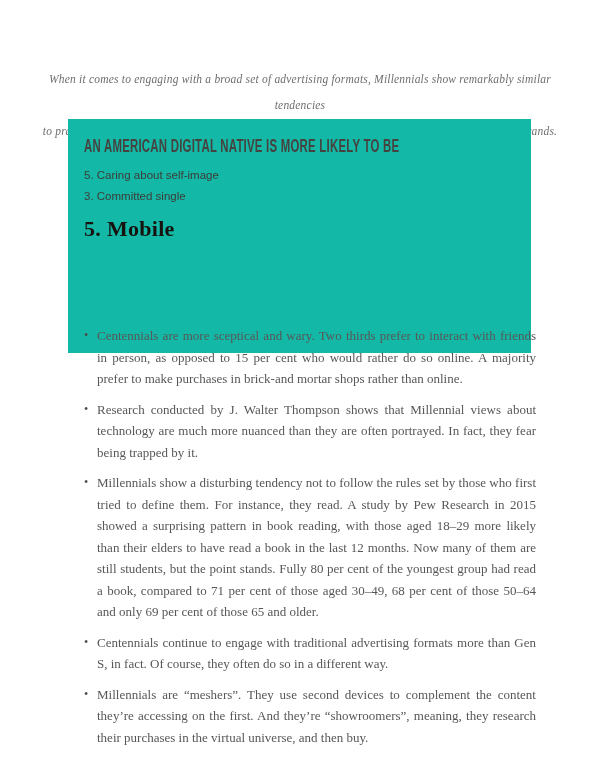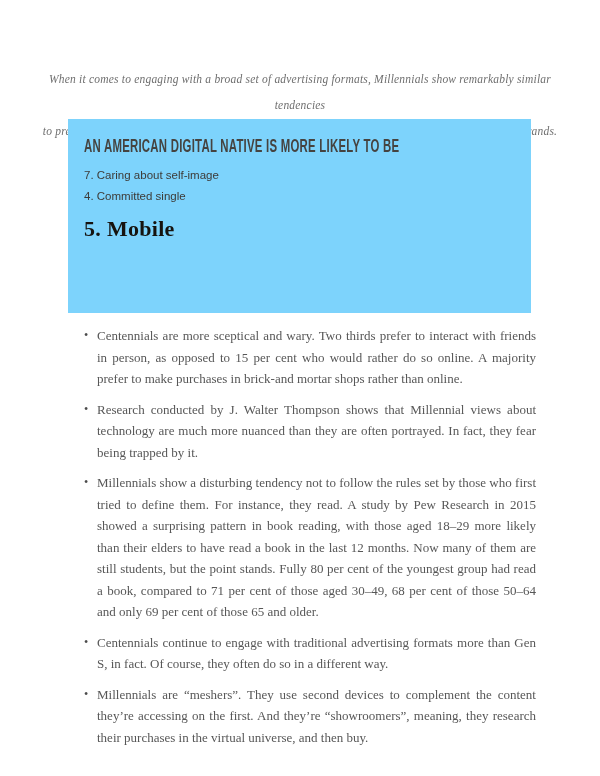--- a/index.html
+++ b/index.html
@@ -29,22 +29,22 @@
     color: #6e6e6e;
     letter-spacing: 0.2px;
   }
 
   
   .callout {
     position: absolute;
     left: 68px;
     top: 119px;
     width: 463px;
-    height: 194px;
-    background: #7dd3fc;
+    height: 234px;
+    background: #14b8a6;
     box-sizing: border-box;
     padding: 17px 16px 0 16px;
   }
   .callout-heading {
     display: inline-block;
     font-family: "Liberation Sans", sans-serif;
     font-weight: 700;
     font-size: 19px;
     line-height: 20px;
     color: #454340;
@@ -105,22 +105,22 @@
 <div class="page">
 
   <div class="intro">
     <div>When it comes to engaging with a broad set of advertising formats, Millennials show remarkably similar tendencies</div>
     <div>to previous generations, albeit with more emphasis on the influence of friends, forums and familiar brands.</div>
   </div>
 
   <div class="callout">
     <div class="callout-heading">AN AMERICAN DIGITAL NATIVE IS MORE LIKELY TO BE</div>
     <div class="callout-items">
-      <div class="callout-item">7. Caring about self-image</div>
-      <div class="callout-item">4. Committed single</div>
+      <div class="callout-item">5. Caring about self-image</div>
+      <div class="callout-item">3. Committed single</div>
     </div>
     <div class="callout-item5">5. Mobile</div>
   </div>
 
   <ul class="bullets">
     <li>
       <span class="marker">•</span>
       <span>Centennials are more sceptical and wary. Two thirds prefer to interact with friends in person, as opposed to 15 per cent who would rather do so online. A majority prefer to make purchases in brick-and mortar shops rather than online.</span>
     </li>
     <li>

